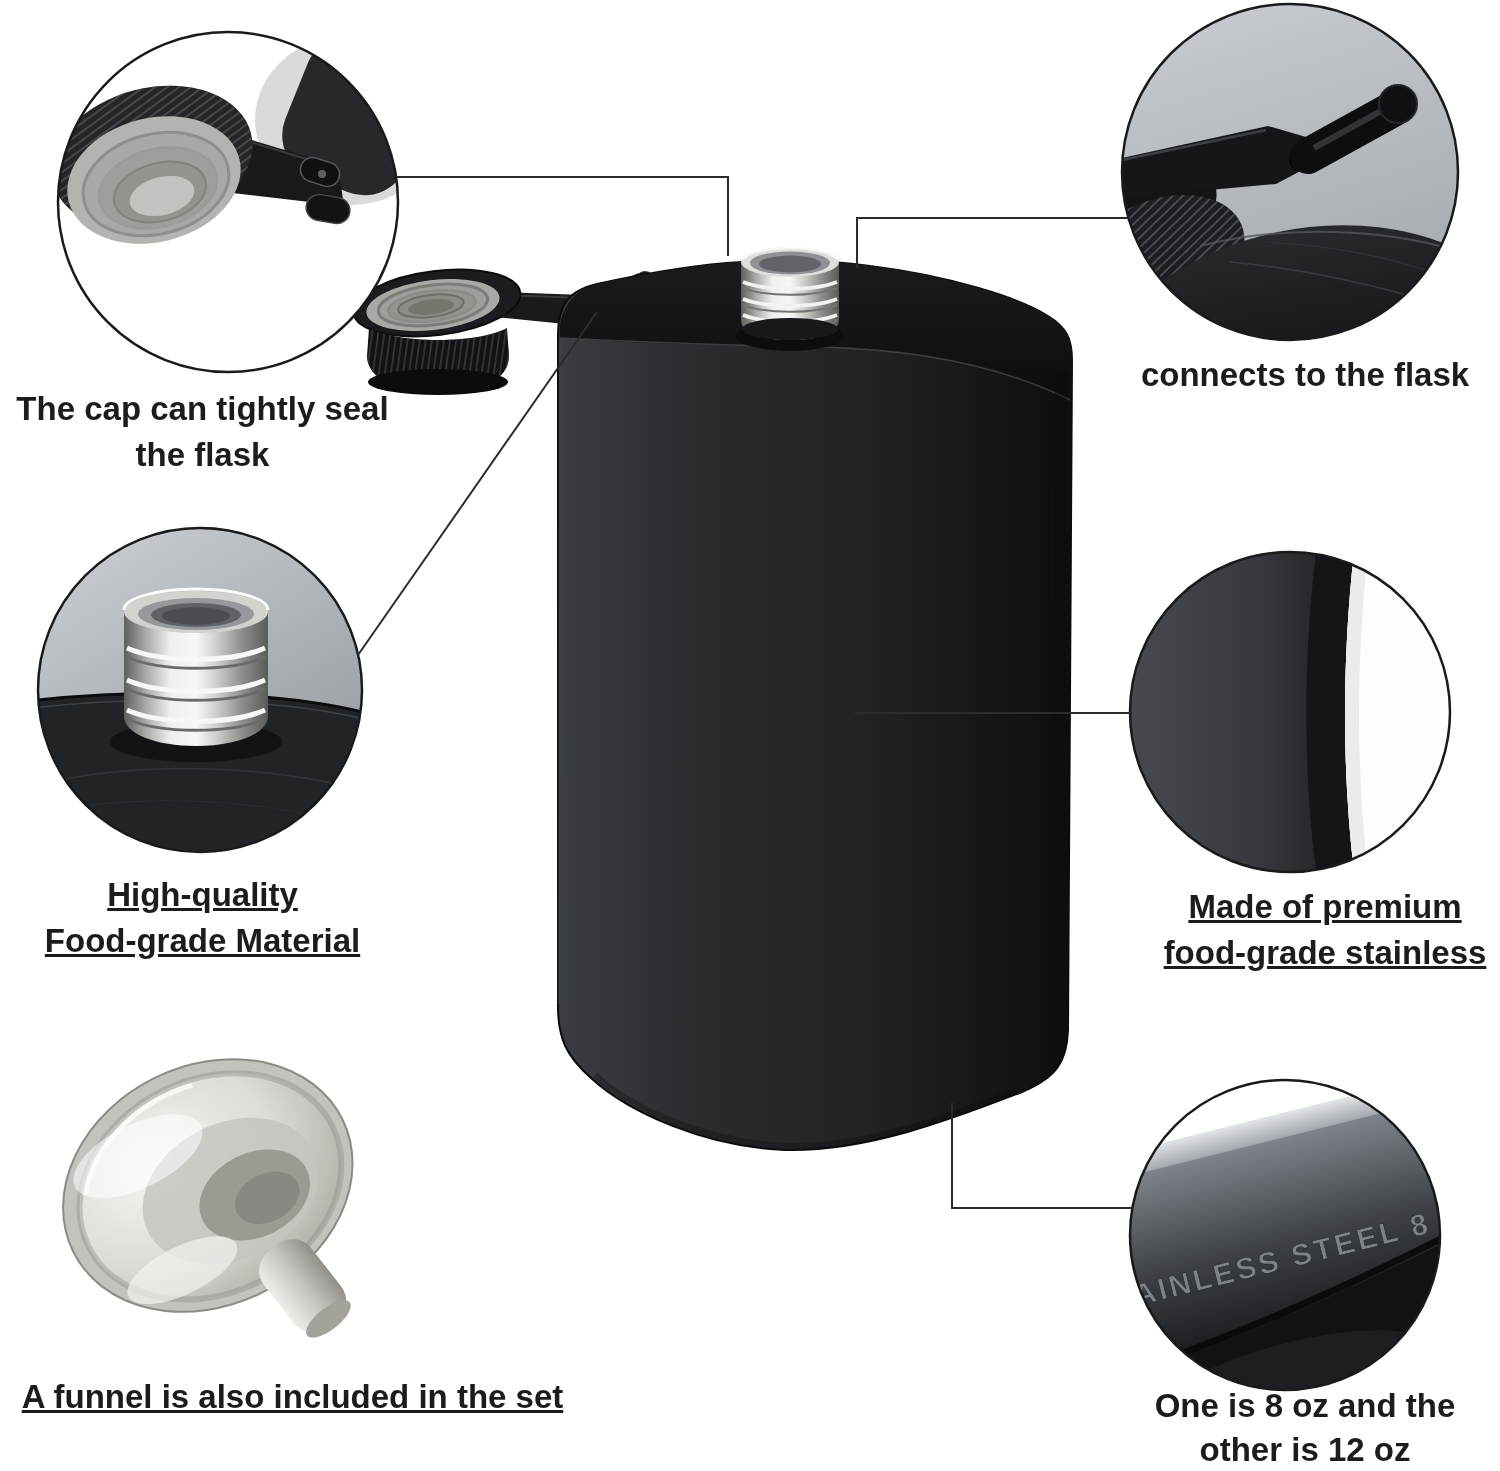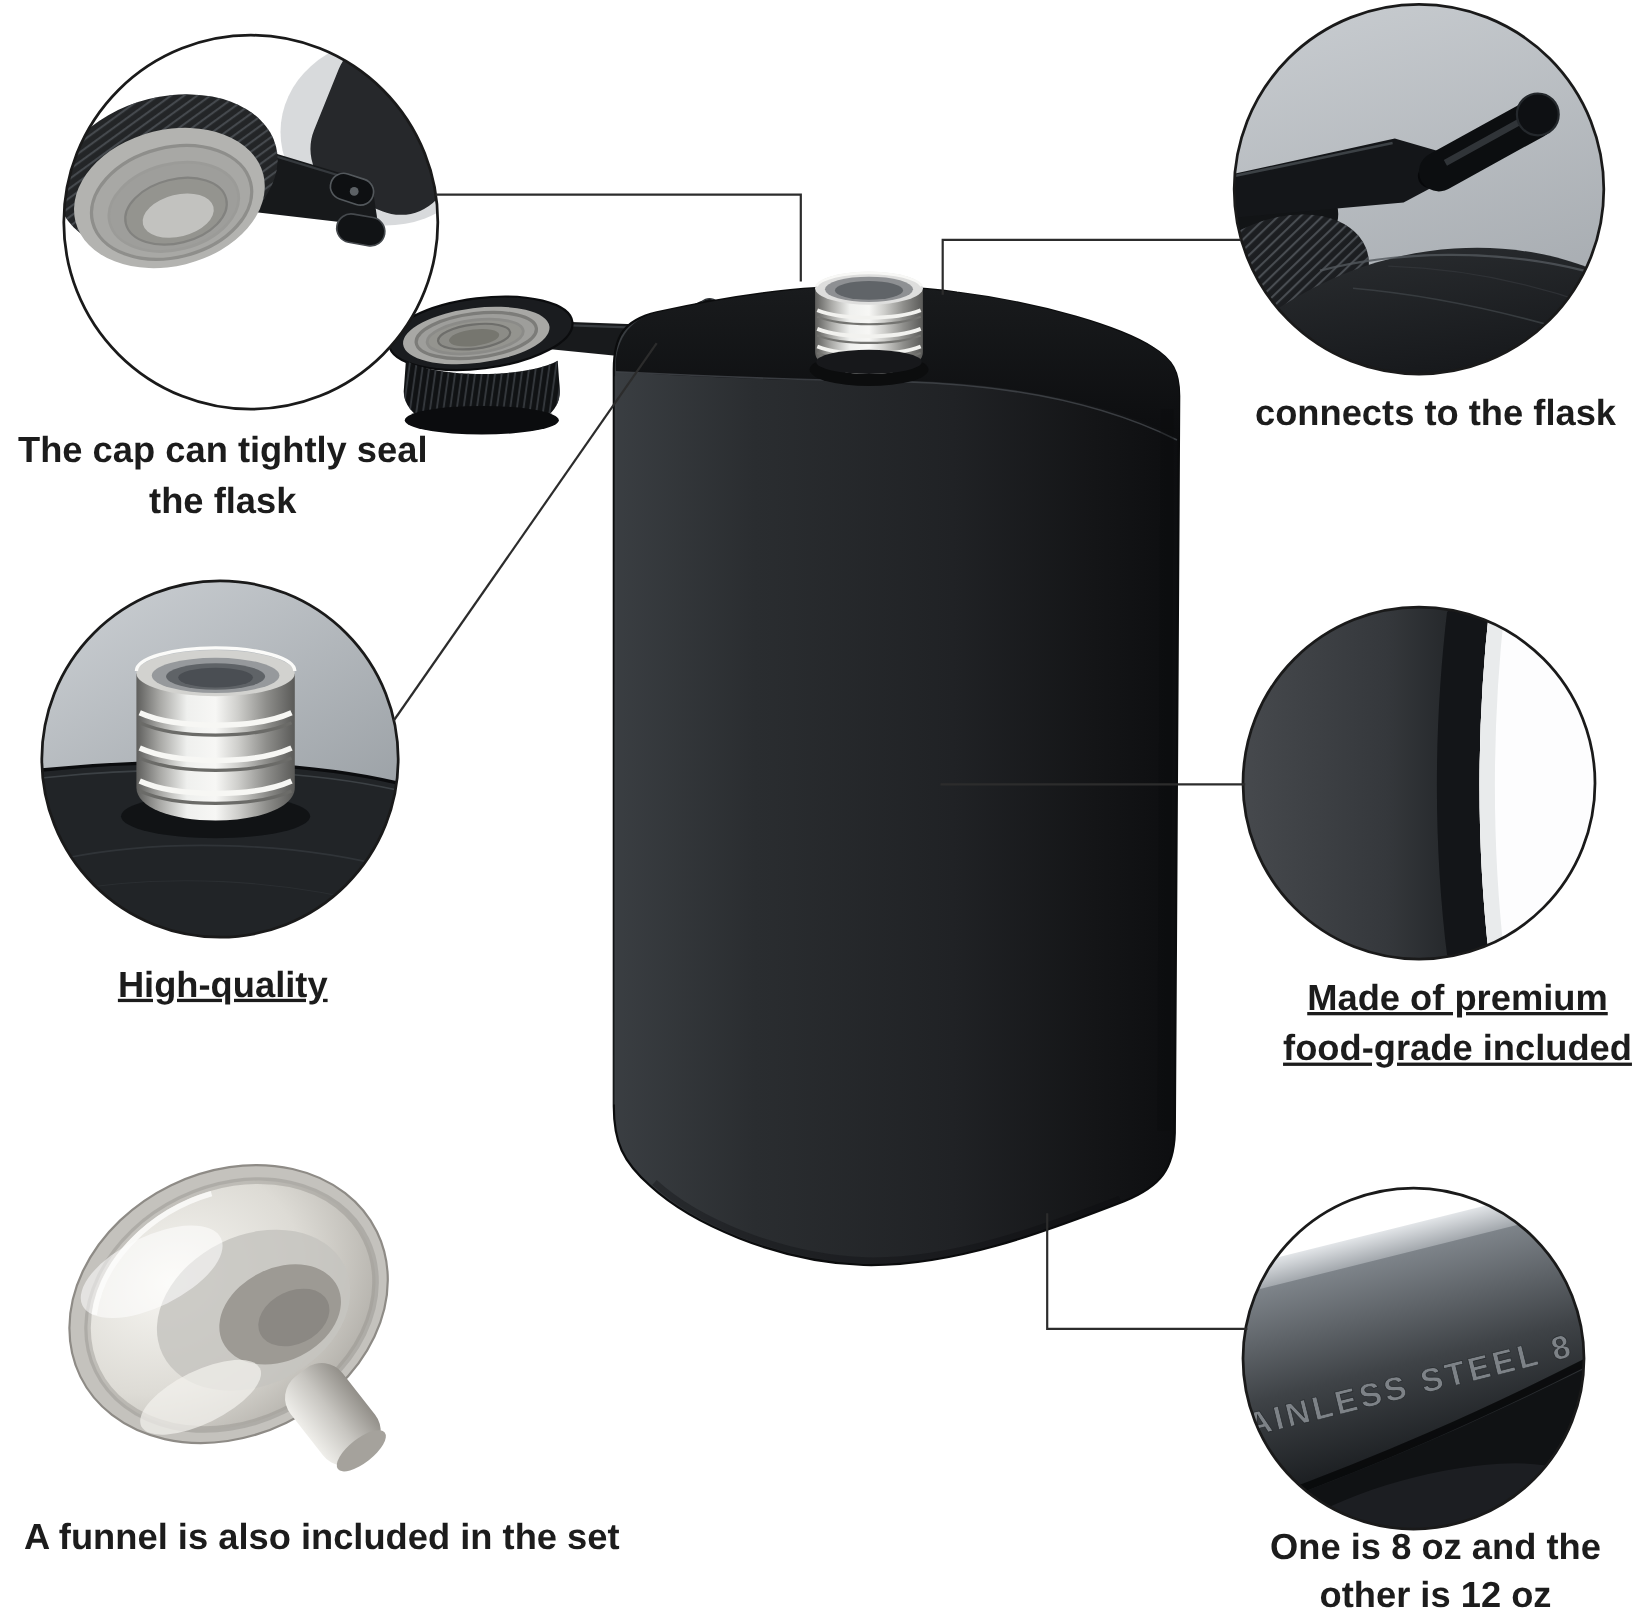--- a/index.html
+++ b/index.html
@@ -275,28 +275,29 @@
   <span>The cap can tightly seal</span>
   <span>the flask</span>
 </div>
 
 <div class="caption" style="left:1110px;top:352px;width:390px;">
   <span>connects to the flask</span>
 </div>
 
 <div class="caption" style="left:5px;top:872px;width:395px;text-decoration:underline;">
   <span>High-quality</span>
+  <span>Food-grade Material</span>
 </div>
 
 <div class="caption" style="left:1150px;top:884px;width:350px;text-decoration:underline;">
   <span>Made of premium</span>
-  <span>food-grade included</span>
-</div>
-
-<div class="caption" style="left:0px;top:1374px;width:585px;">
+  <span>food-grade stainless</span>
+</div>
+
+<div class="caption" style="left:0px;top:1374px;width:585px;text-decoration:underline;">
   <span>A funnel is also included in the set</span>
 </div>
 
 <div class="caption" style="left:1100px;top:1384px;width:410px;line-height:44px;">
   <span>One is 8 oz and the</span>
   <span>other is 12 oz</span>
 </div>
 
 </div>
 

